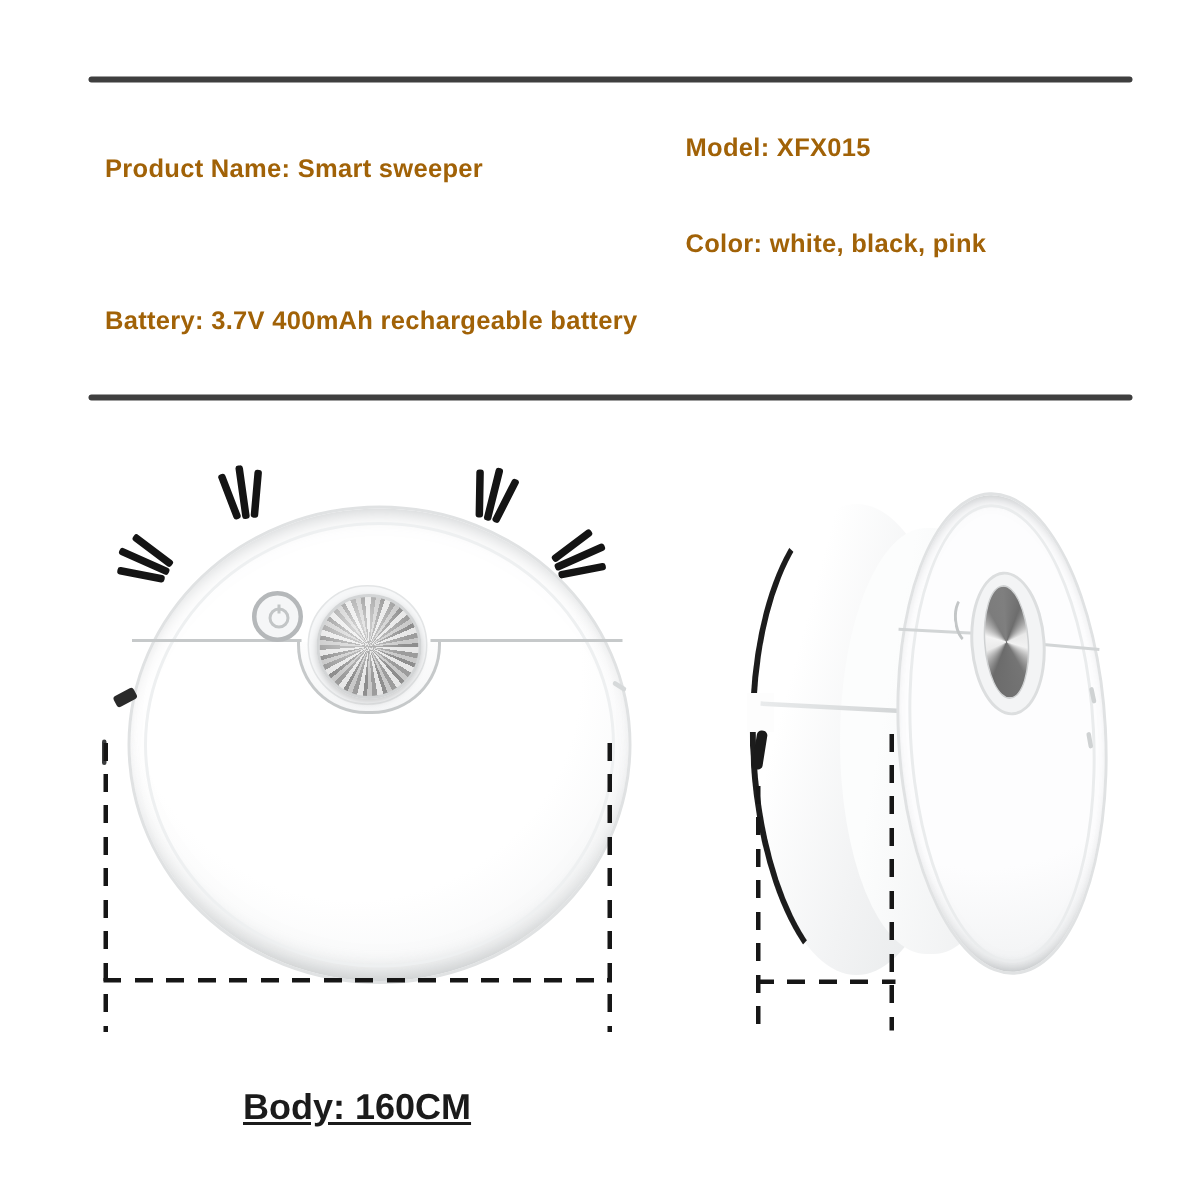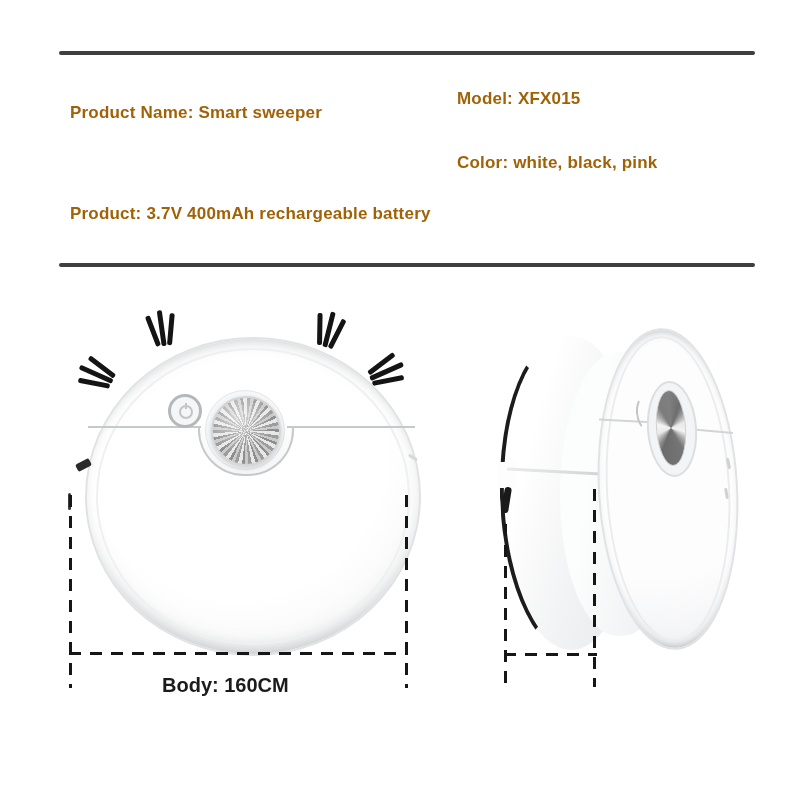--- a/index.html
+++ b/index.html
@@ -135,21 +135,21 @@
 </head>
 <body>
 
 <div class="canvas">
 
   <div class="abs divider" style="left:59px;top:51px;width:696px;"></div>
 
   <div class="abs spec" style="left:70px;top:103px;">Product Name: Smart sweeper</div>
   <div class="abs spec" style="left:457px;top:89px;">Model: XFX015</div>
   <div class="abs spec" style="left:457px;top:153px;">Color: white, black, pink</div>
-  <div class="abs spec" style="left:70px;top:204px;">Product: 3.7V 400mAh rechargeable battery</div>
+  <div class="abs spec" style="left:70px;top:204px;">Battery: 3.7V 400mAh rechargeable battery</div>
 
   <div class="abs divider" style="left:59px;top:263px;width:696px;"></div>
 
   <div class="abs" style="left:0;top:0;width:0;height:0;">
 
     <div class="abs tuft" style="left:146px;top:306px;transform:rotate(-6deg);">
       <span class="bristle b1"></span>
       <span class="bristle b2"></span>
       <span class="bristle b3"></span>
     </div>
@@ -210,15 +210,15 @@
   </div>
 
   <div class="abs dash-v" style="left:69px;top:495px;height:193px;"></div>
   <div class="abs dash-v" style="left:405px;top:495px;height:193px;"></div>
   <div class="abs dash-h" style="left:69px;top:652px;width:339px;"></div>
 
   <div class="abs dash-v" style="left:504px;top:524px;height:163px;"></div>
   <div class="abs dash-v" style="left:593px;top:489px;height:198px;"></div>
   <div class="abs dash-h" style="left:504px;top:653px;width:93px;"></div>
 
-  <div class="abs dim-label" style="left:162px;top:674px;font-size:20px;">Body: 160CM</div>
+  <div class="abs dim-label" style="left:162px;top:725px;font-size:24px;text-decoration:underline;">Body: 160CM</div>
 
 </div>
 
 </body></html>

